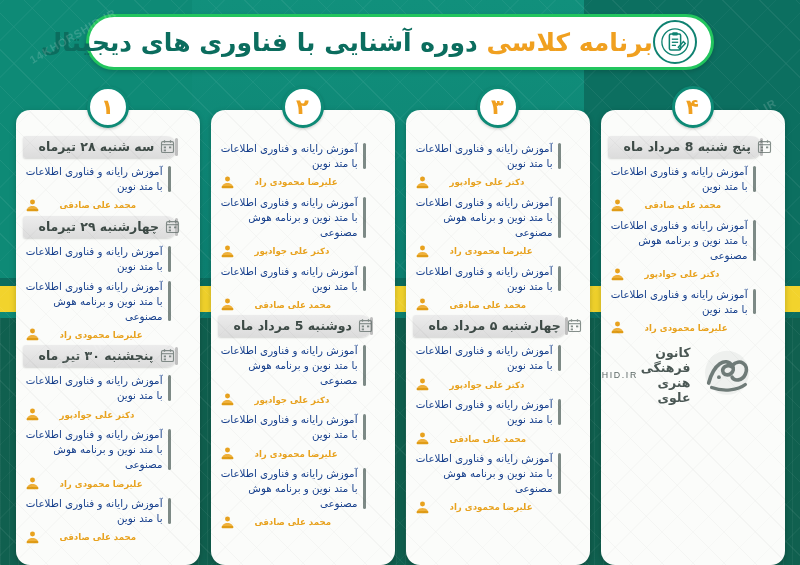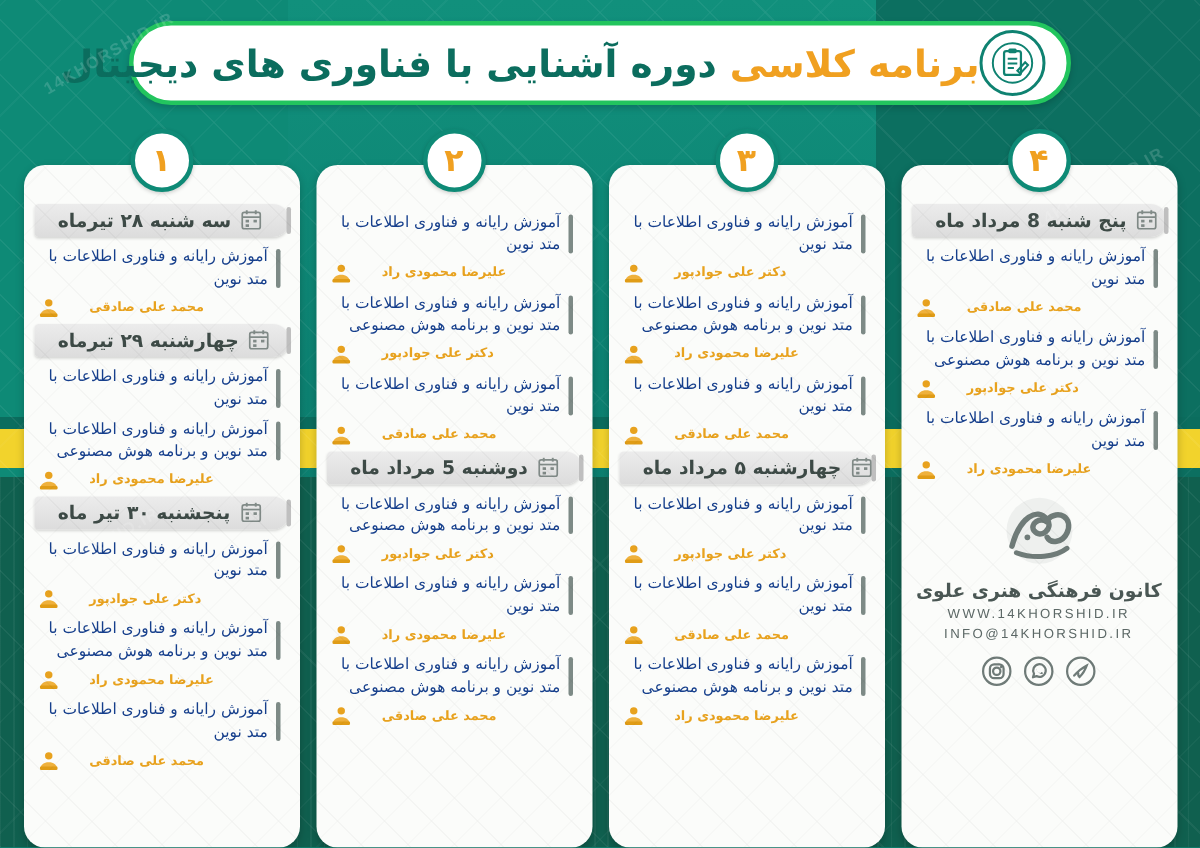--- a/index.html
+++ b/index.html
@@ -129,21 +129,21 @@
     z-index: 3;
     position: relative;
     box-shadow: 0 1px 3px rgba(0,0,0,.2);
   }
   .card {
     margin-top: -18px;
     width: 184px;
     flex: 1 1 auto;
     background: #fbfcfa;
     border-radius: 14px;
-    padding: 26px 9px 10px 9px;
+    padding: 26px 25px 10px 9px;
     position: relative;
     overflow: hidden;
     box-shadow: 0 2px 6px rgba(0,0,0,.22);
   }
   .card::after {
     content: "";
     position: absolute; inset: 0;
     opacity: .05;
     background-image:
       repeating-linear-gradient(45deg, rgba(0,0,0,.5) 0 1px, transparent 1px 22px),
@@ -222,21 +222,21 @@
     color: #e8a21e;
     white-space: nowrap;
     direction: rtl;
   }
 
   
   .logo-block {
     margin-top: auto;
     padding-top: 6px;
     display: flex;
-    flex-direction: column;
+    flex-direction: row;
     align-items: center;
     gap: 3px;
   }
   .logo-mark { width: 66px; height: 52px; }
   .org-name {
     font-size: 12.5px;
     font-weight: 700;
     color: #4a5754;
     direction: rtl;
     margin-top: 1px;

